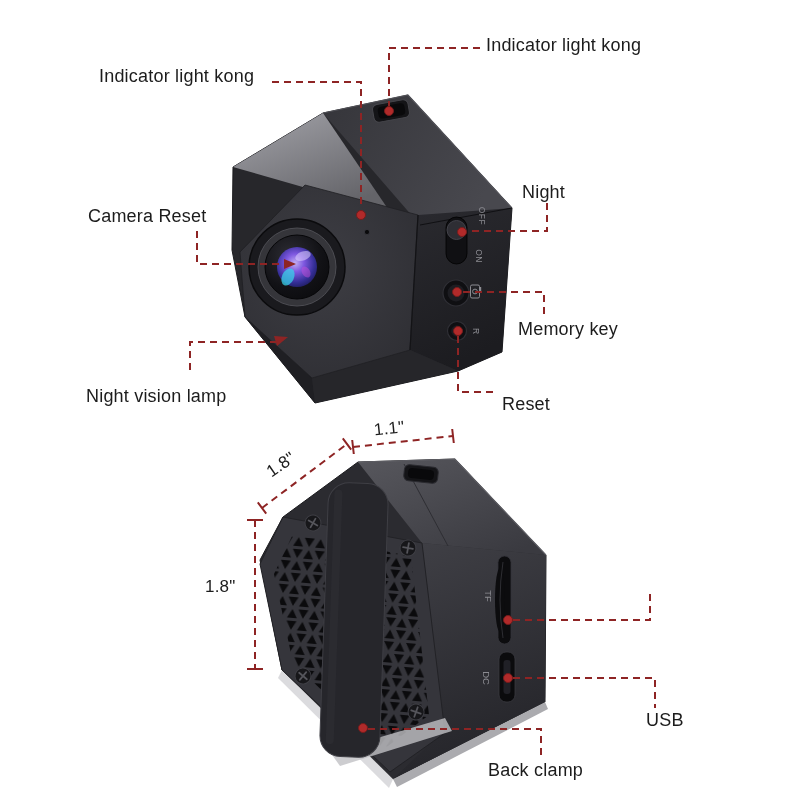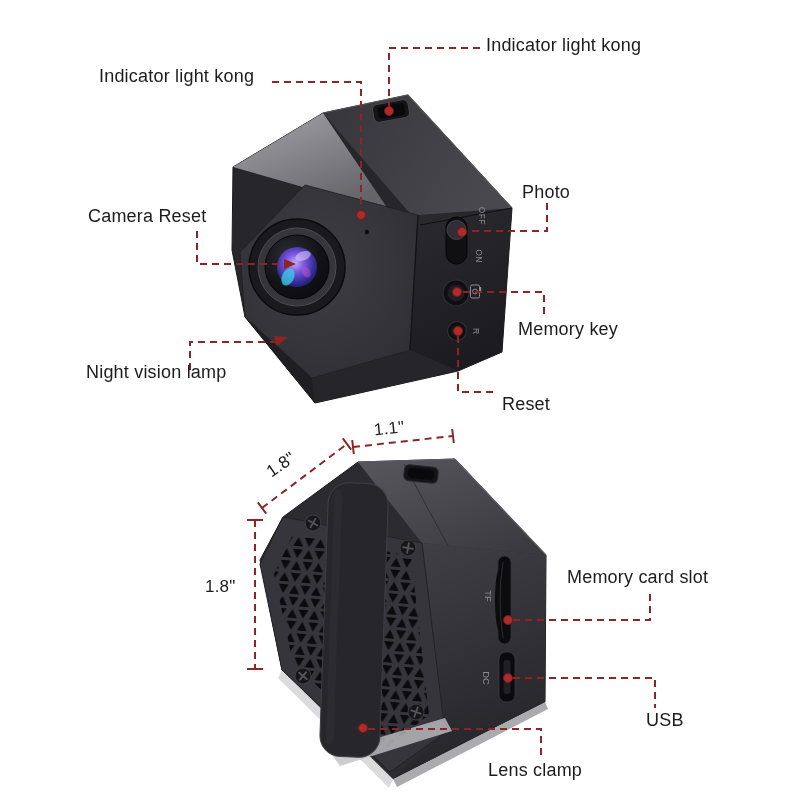--- a/index.html
+++ b/index.html
@@ -208,25 +208,24 @@
     <path d="M262,508 L347,444" stroke-dasharray="7 5"></path>
     <path d="M257.8,502.4 L266.2,513.6 M342.8,438.4 L351.2,449.6"></path>
     <path d="M255,520 L255,669" stroke-dasharray="7 5"></path>
     <path d="M247,520 L263,520 M247,669 L263,669"></path>
   </g>
 </svg>
 
 <div class="lbl" style="left:486px;top:35px">Indicator light kong</div>
 <div class="lbl" style="left:99px;top:66px">Indicator light kong</div>
 <div class="lbl" style="left:88px;top:206px">Camera Reset</div>
-<div class="lbl" style="left:86px;top:362px">Night vision lamp</div>
-<div class="lbl" style="left:522px;top:182px">Photo</div>
+<div class="lbl" style="left:86px;top:386px">Night vision lamp</div>
+<div class="lbl" style="left:522px;top:182px">Night</div>
 <div class="lbl" style="left:518px;top:319px">Memory key</div>
 <div class="lbl" style="left:502px;top:394px">Reset</div>
-<div class="lbl" style="left:567px;top:567px">Memory card slot</div>
 <div class="lbl" style="left:646px;top:710px">USB</div>
-<div class="lbl" style="left:488px;top:760px">Lens clamp</div>
+<div class="lbl" style="left:488px;top:760px">Back clamp</div>
 
 <div class="lbl dim rot" style="left:374px;top:419px;transform:rotate(-6deg)">1.1"</div>
 <div class="lbl dim rot" style="left:266px;top:455px;transform:rotate(-35deg)">1.8"</div>
 <div class="lbl dim" style="left:205px;top:577px">1.8"</div>
 
 </div>
 
 </body></html>

